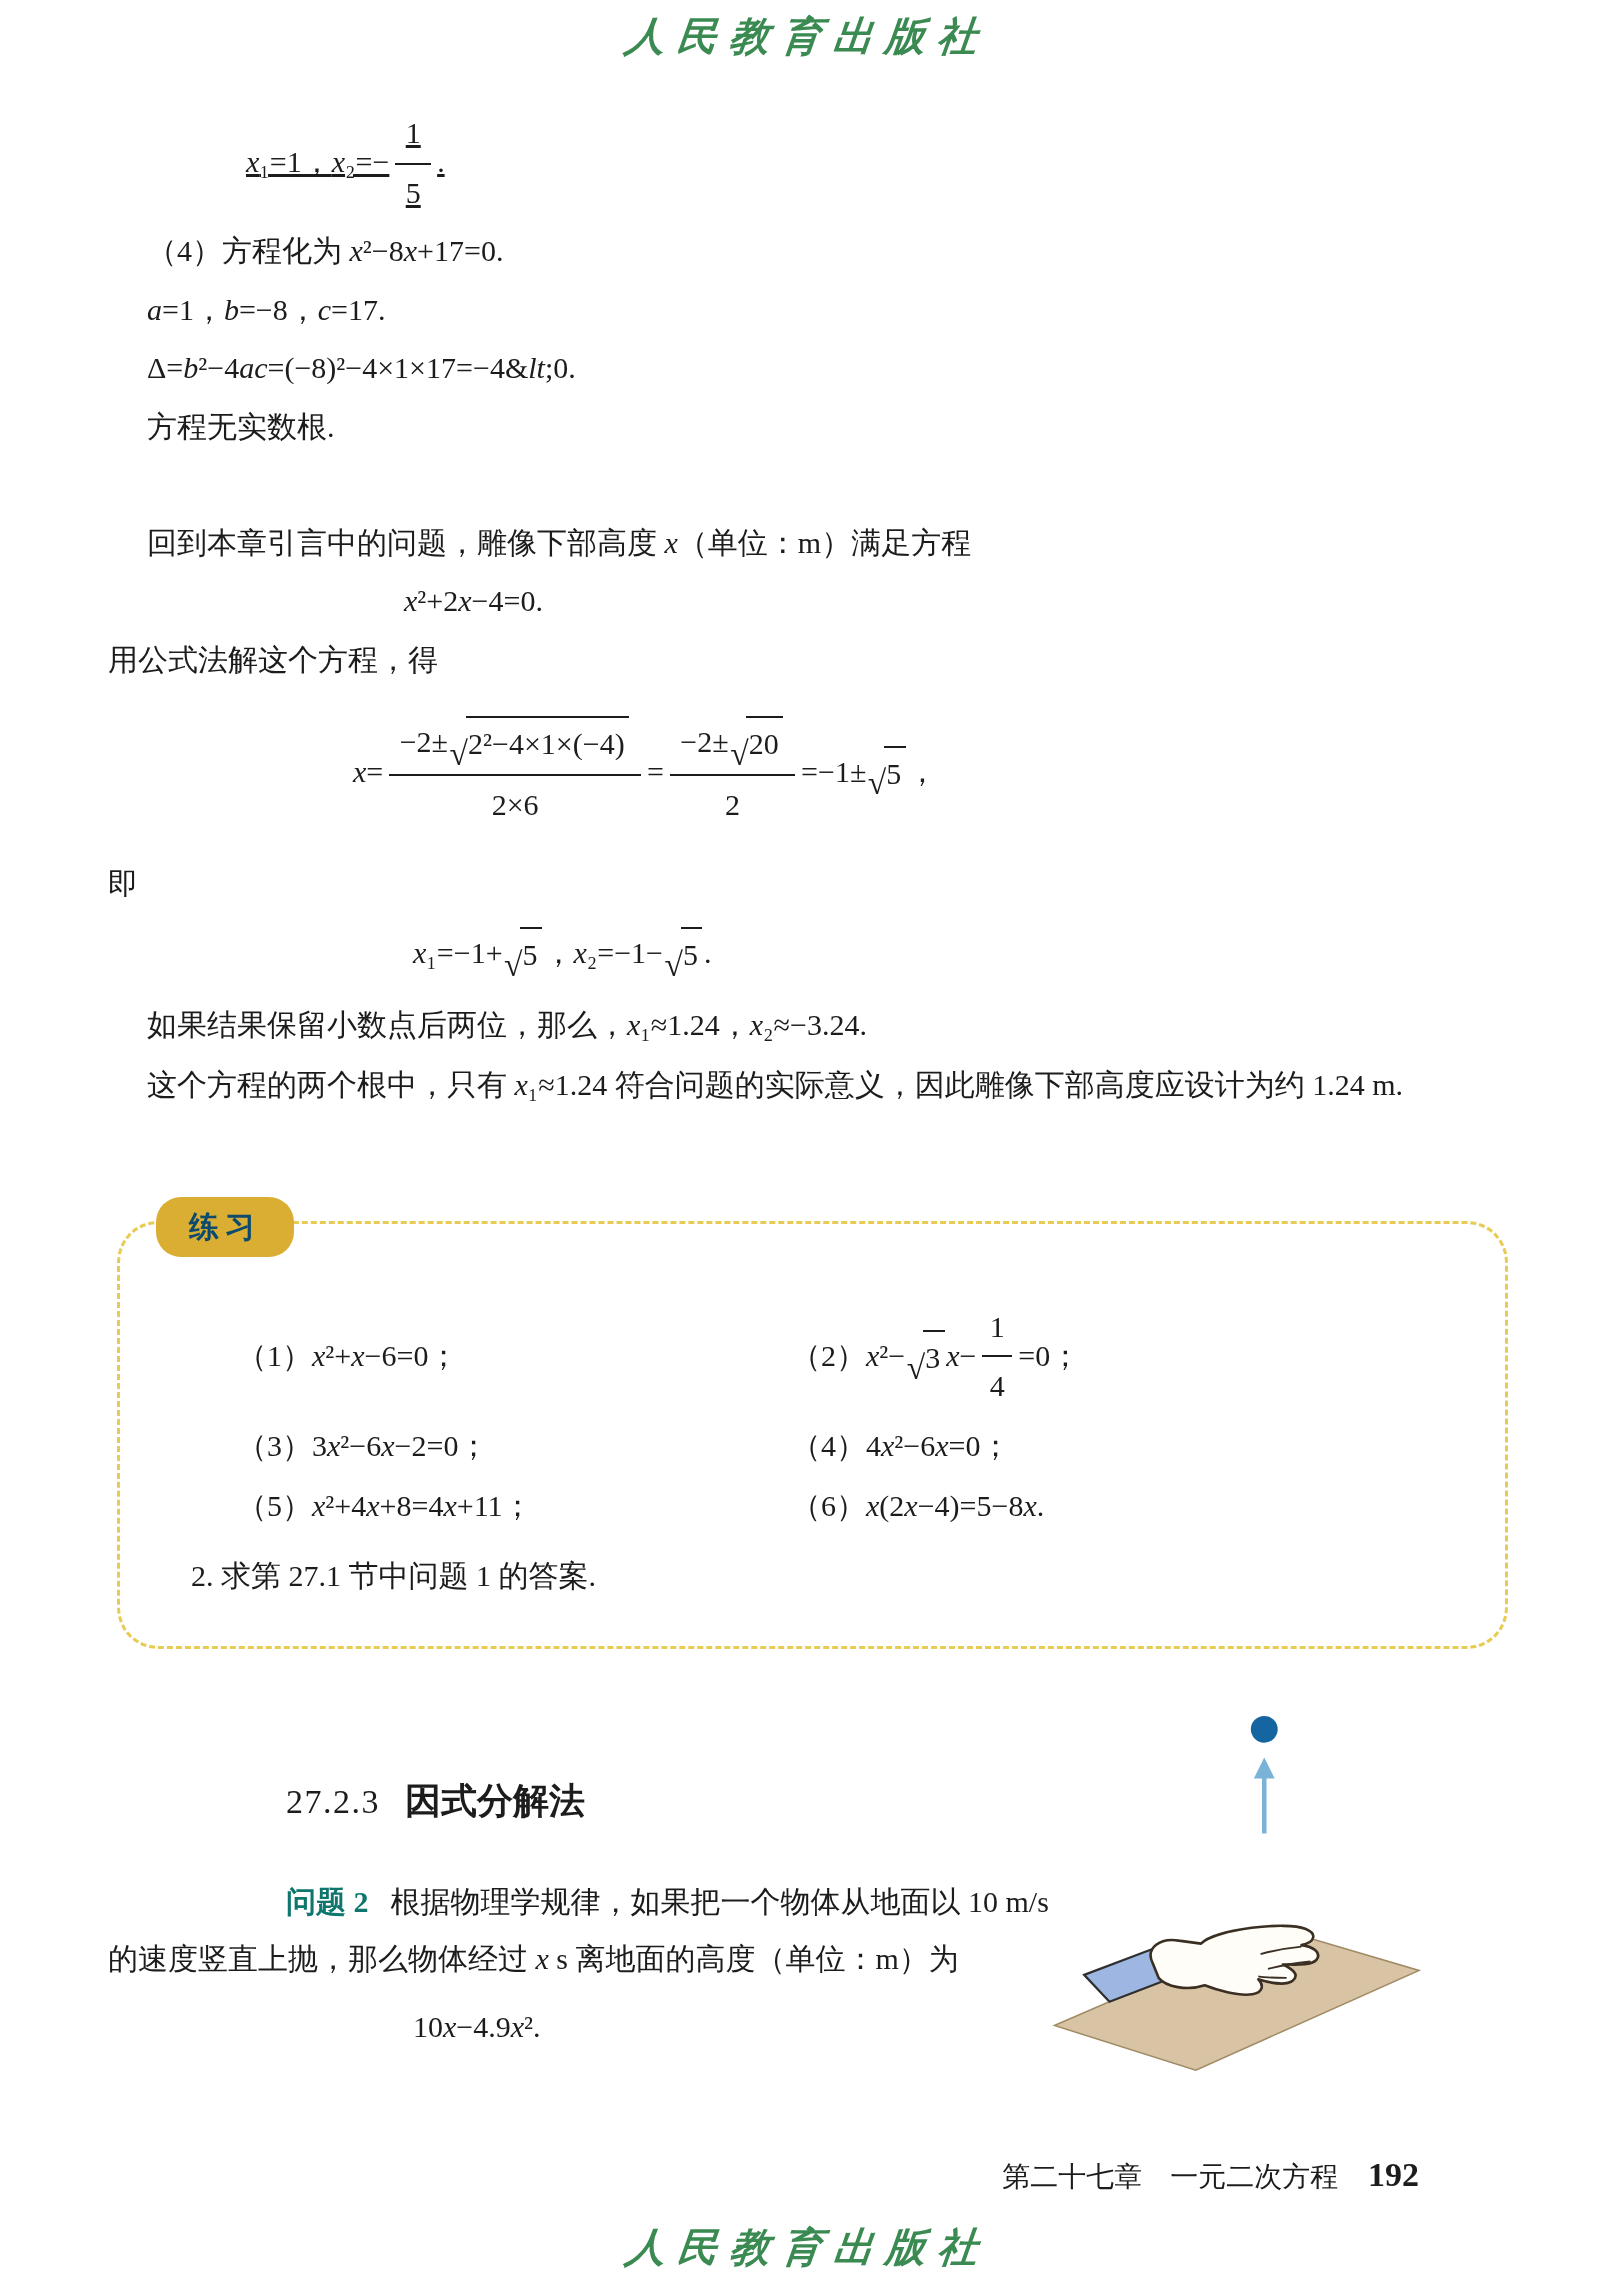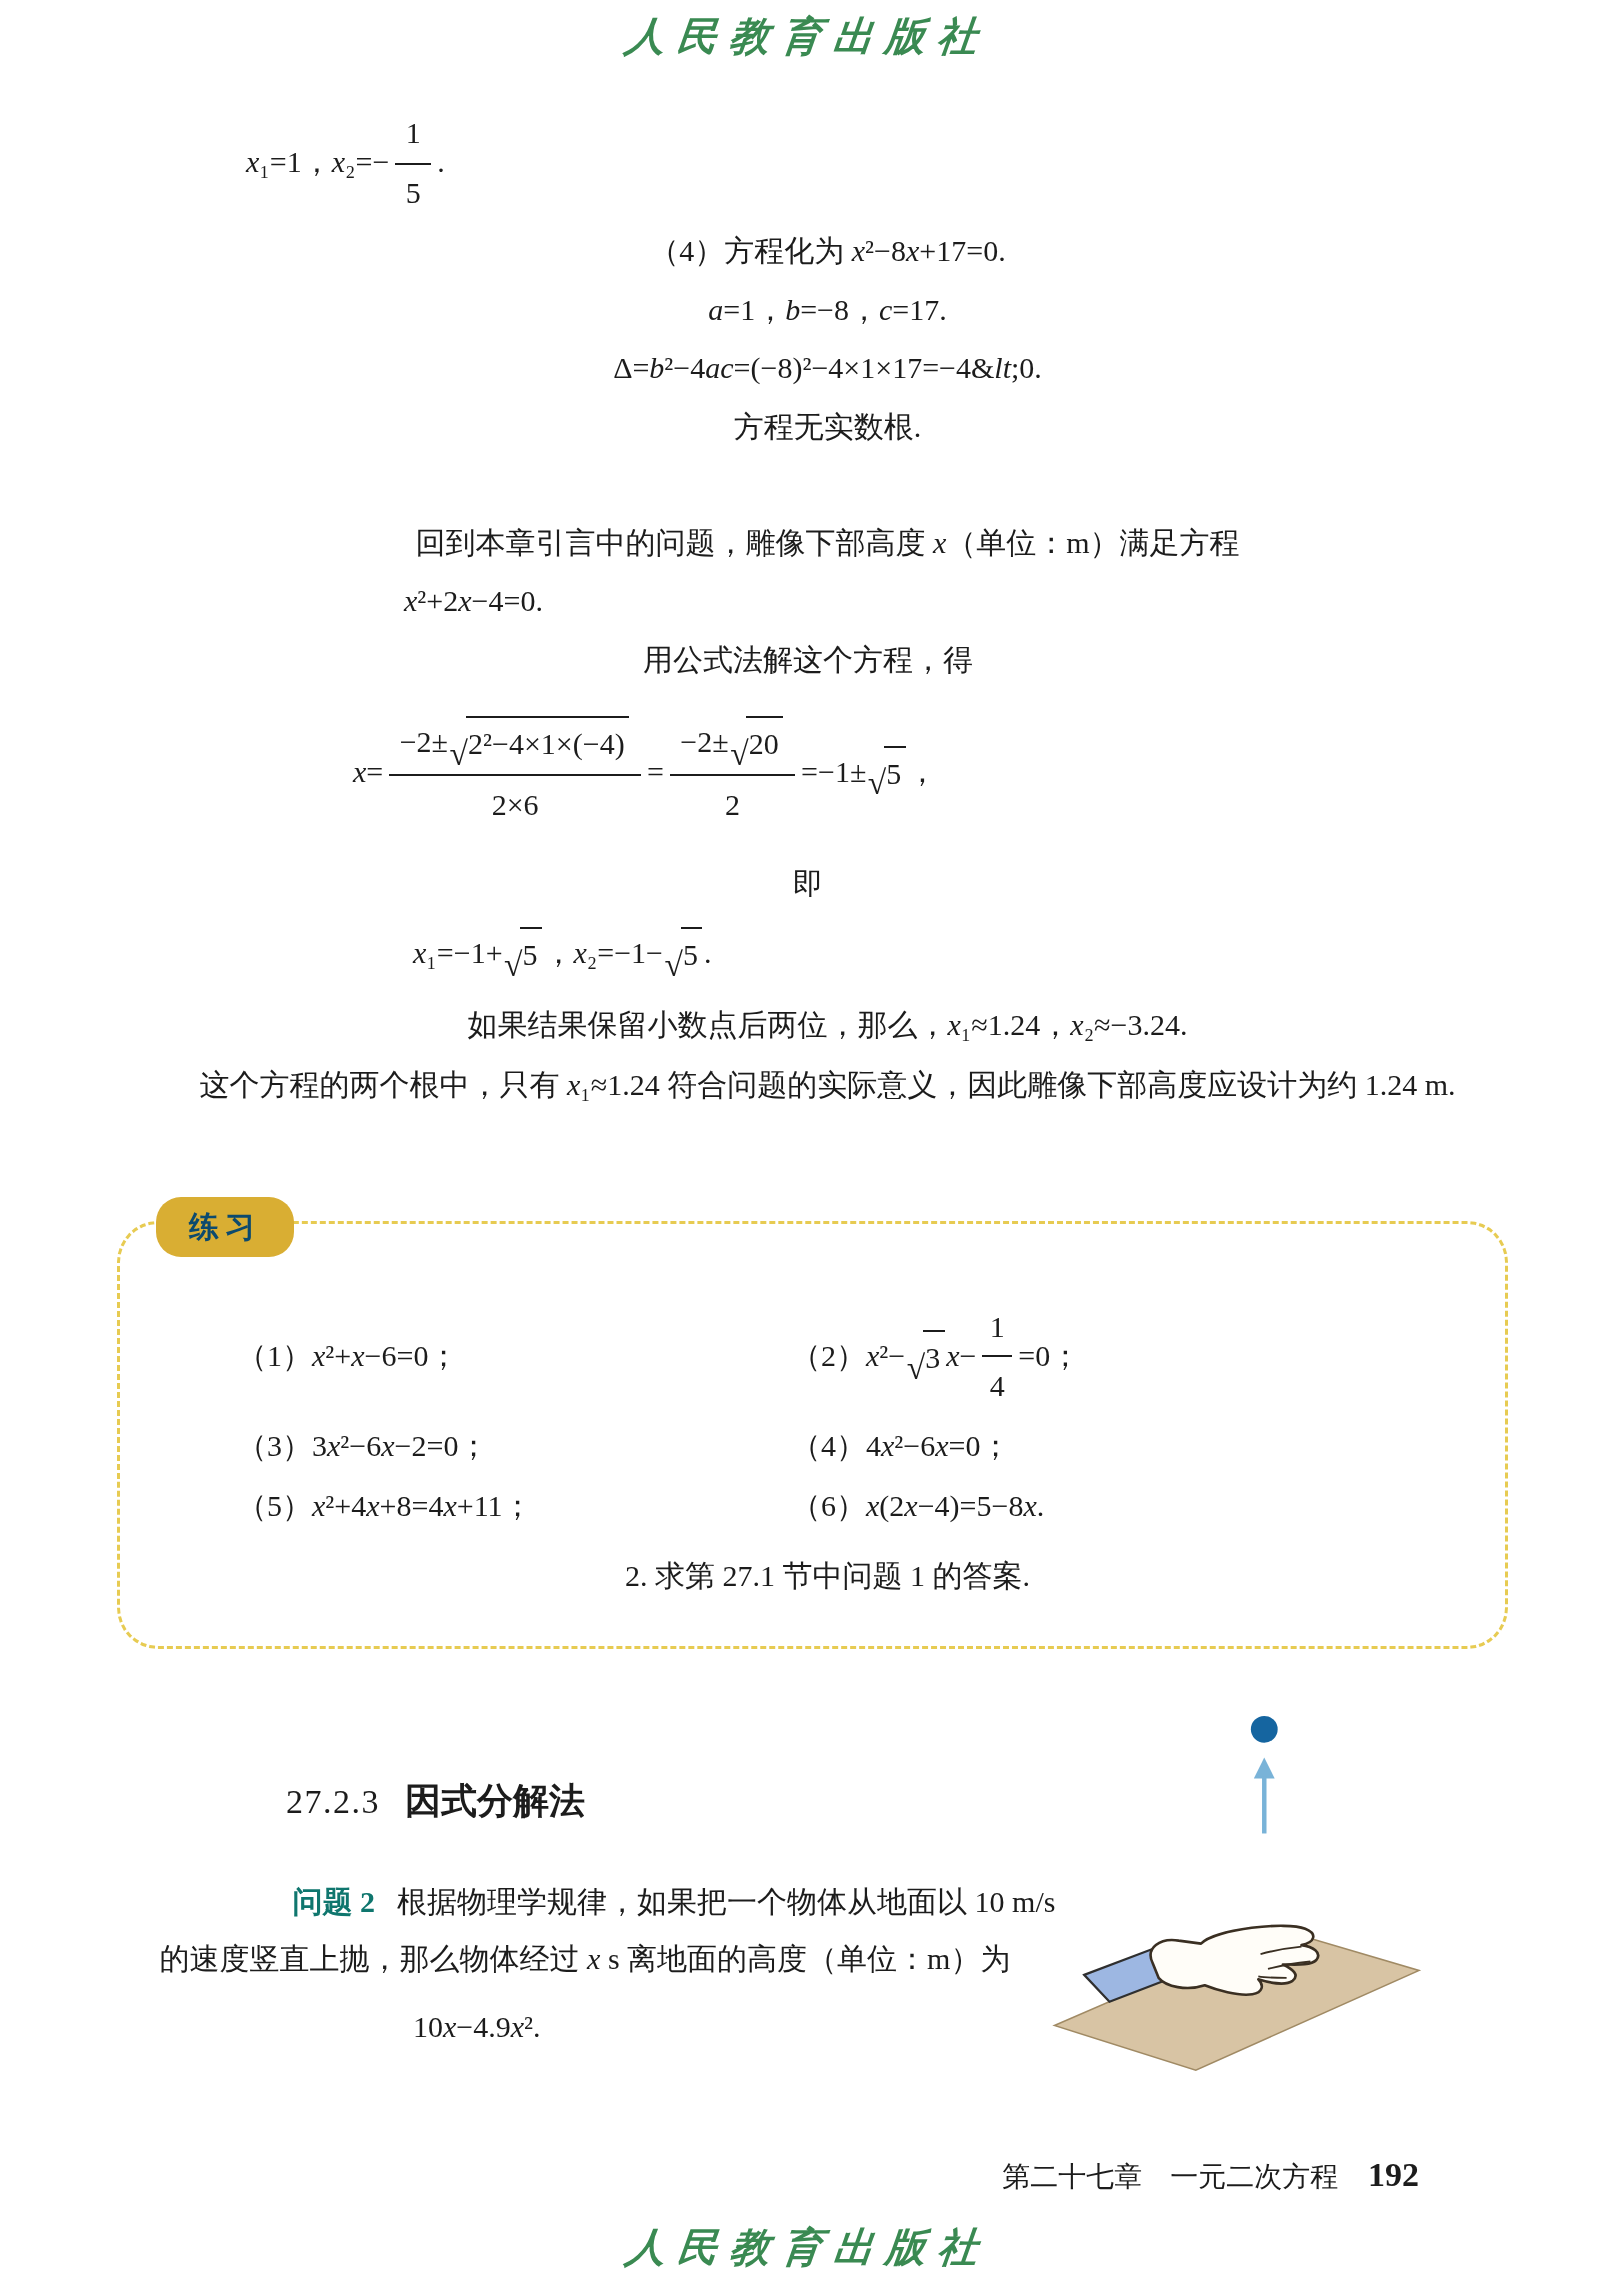--- a/index.html
+++ b/index.html
@@ -18,31 +18,31 @@
     text-align:center;letter-spacing:12px;
     transform:skewX(-6deg);
     font-family:"Liberation Serif","DejaVu Serif",serif;
   }
   .logo.top{padding-top:9px;}
   .logo.bottom{position:absolute;left:0;right:0;bottom:9px;}
 
   
   .content{margin:0 108px;font-size:30px;line-height:1.6;}
 
-  p{margin:0;text-align:center;}
+  p{margin:0;}
   .sol{padding-left:39px;margin:10.4px 0;}
   .ind{padding-left:39px;}
   .para{margin:12px 0;}
   .hang{ text-indent:39px; }
   .gap-lg{height:58px;}
 
   
   .math i{font-style:italic;}
   .deq{display:flex;align-items:center;}
-  .deq-x12{margin:43px 0 10.4px 138px;}
+  .deq-x12{margin:43px 0 10.4px 138px;text-decoration:underline;}
   .deq-eq1{margin:10.4px 0 10.4px 296px;}
   .deq-big{margin:31px 0 31px 245px;}
   .deq-roots{margin:19.3px 0 22px 305px;}
   .deq-10x{margin:16.4px 0 0 305px;}
 
   .frac{display:inline-flex;flex-direction:column;align-items:center;vertical-align:middle;margin:0 6px;}
   .frac .num{display:flex;align-items:center;justify-content:center;border-bottom:2.2px solid #1c1c1c;padding:1.5px 10.4px 6px;}
   .frac .den{display:flex;justify-content:center;padding-top:4.5px;}
 
   .sqrt{display:inline-flex;align-items:stretch;margin:0 1.5px;}

